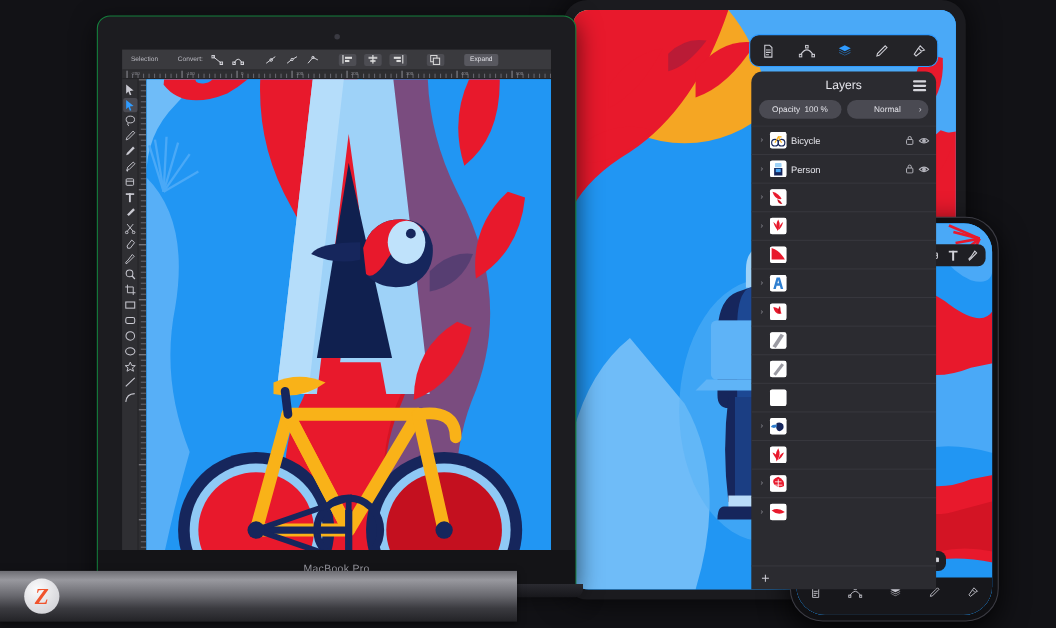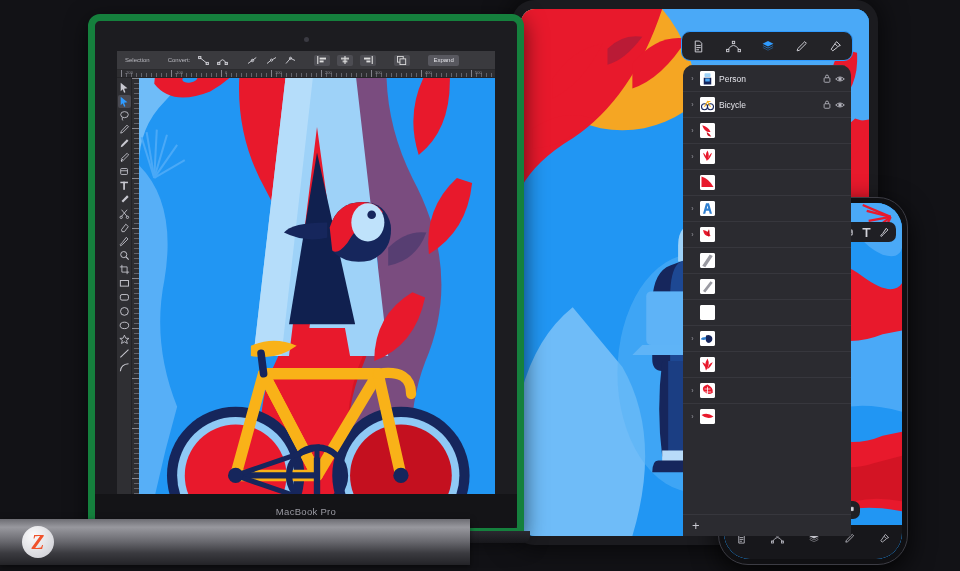--- a/index.html
+++ b/index.html
@@ -10,21 +10,21 @@
   
   #ipad { position:absolute; left:512px; top:0px; width:366px; height:545px;
           background:#1b1b1f; border-radius:22px; padding:9px;
           box-shadow:0 0 28px rgba(0,0,0,.75); }
   #ipad-screen { position:relative; width:100%; height:100%; border-radius:14px;
                  overflow:hidden; background:#2196f3; }
 
   
   #macbook { position:absolute; left:88px; top:2px; width:436px; height:533px; }
   #mac-lid { position:absolute; inset:0; background:#1c1c20; border-radius:12px 12px 4px 4px;
-             border:7px solid #15803d; box-shadow:0 6px 22px rgba(0,0,0,.6);margin-top:12px; }
+             border:1px solid #15803d; box-shadow:0 6px 22px rgba(0,0,0,.6);margin-top:12px; }
   #mac-camera { position:absolute; left:50%; top:16px; width:5px; height:5px; margin-left:-2.5px;
                 border-radius:50%; background:#3a3a42; }
   #mac-screen { position:absolute; left:22px; top:30px; right:22px; bottom:34px;
                 background:#2b2b2e; overflow:hidden; }
   #mac-footer { position:absolute; left:0; right:0; bottom:0; height:34px;
                 background:#141417; border-radius:0 0 4px 4px;
                 display:flex; align-items:center; justify-content:center; }
   #mac-footer span { color:#9a9aa2; font-size:9.5px; letter-spacing:.3px; }
   #mac-base { position:absolute; left:-6px; right:-6px; bottom:-8px; height:12px;
               background:linear-gradient(#2a2a30,#17171b); border-radius:0 0 7px 7px; }
@@ -229,56 +229,74 @@
         </span>
         <span class="p">
           <svg width="13" height="13" viewBox="0 0 24 24" fill="none" stroke="currentColor" stroke-width="1.8">
               <path d="M14 3 21 10l-5 2-5-5z"></path>
               <path d="M11 7 4 17l3 3 9-7"></path>
             </svg>
         </span>
       </div>
 
       <div id="layers">
+        <div id="layers-head">
+          <span class="ttl">Layers</span>
+          <span class="burger">
+              <i></i>
+              <i></i>
+              <i></i>
+            </span>
+        </div>
+        <div id="layer-ctrl">
+          <div class="ctrl-pill">
+            <span>Opacity</span>
+            <span>100 %</span>
+          </div>
+          <div class="ctrl-pill">
+            <span>Normal</span>
+            <span class="chev">›</span>
+          </div>
+        </div>
         <div id="layer-list">
             <div class="lrow">
               <span class="disc">›</span>
               <span class="thumb">
                 <svg viewBox="0 0 20 20">
                   <rect width="20" height="20" fill="#fff"></rect>
-                  <rect x="6" y="3" width="8" height="5" rx="1" fill="#9ed2f8"></rect>
-                  <path d="M5 9 h10 v9 h-10z" fill="#16265c"></path>
-                  <rect x="7" y="10" width="6" height="4" fill="#4aa9f7"></rect>
-                </svg>
-              </span>
-              <span class="nm">Person</span>
+                  <circle cx="6" cy="13" r="4" fill="none" stroke="#16265c" stroke-width="1.4"></circle>
+                  <circle cx="14" cy="13" r="4" fill="none" stroke="#16265c" stroke-width="1.4"></circle>
+                  <path d="M6 13 L10 6 L14 13 M10 6 h4" stroke="#f9b218" stroke-width="1.4" fill="none"></path>
+                </svg>
+              </span>
+              <span class="nm">Bicycle</span>
               <span class="lk">
                 <svg width="8" height="9" viewBox="0 0 10 11" fill="none" stroke="currentColor" stroke-width="1.1">
                   <rect x="1.4" y="4.6" width="7.2" height="5.6" rx="1"></rect>
                   <path d="M3.2 4.6 V3 a1.8 1.8 0 0 1 3.6 0 v1.6"></path>
                 </svg>
               </span>
               <span class="ey">
                 <svg width="10" height="8" viewBox="0 0 12 9" fill="none" stroke="currentColor" stroke-width="1.1">
                   <path d="M.8 4.5 Q6 -.4 11.2 4.5 Q6 9.4 .8 4.5z"></path>
                   <circle cx="6" cy="4.5" r="1.5" fill="currentColor"></circle>
                 </svg>
               </span>
             </div>
             <div class="lrow">
               <span class="disc">›</span>
               <span class="thumb">
                 <svg viewBox="0 0 20 20">
                   <rect width="20" height="20" fill="#fff"></rect>
-                  <circle cx="6" cy="13" r="4" fill="none" stroke="#16265c" stroke-width="1.4"></circle>
-                  <circle cx="14" cy="13" r="4" fill="none" stroke="#16265c" stroke-width="1.4"></circle>
-                  <path d="M6 13 L10 6 L14 13 M10 6 h4" stroke="#f9b218" stroke-width="1.4" fill="none"></path>
-                </svg>
-              </span>
-              <span class="nm">Bicycle</span>
+                  <rect x="6" y="3" width="8" height="5" rx="1" fill="#9ed2f8"></rect>
+                  <path d="M5 9 h10 v9 h-10z" fill="#16265c"></path>
+                  <rect x="7" y="10" width="6" height="4" fill="#4aa9f7"></rect>
+                </svg>
+              </span>
+              <span class="nm">Person</span>
               <span class="lk">
                 <svg width="8" height="9" viewBox="0 0 10 11" fill="none" stroke="currentColor" stroke-width="1.1">
                   <rect x="1.4" y="4.6" width="7.2" height="5.6" rx="1"></rect>
                   <path d="M3.2 4.6 V3 a1.8 1.8 0 0 1 3.6 0 v1.6"></path>
                 </svg>
               </span>
               <span class="ey">
                 <svg width="10" height="8" viewBox="0 0 12 9" fill="none" stroke="currentColor" stroke-width="1.1">
                   <path d="M.8 4.5 Q6 -.4 11.2 4.5 Q6 9.4 .8 4.5z"></path>
                   <circle cx="6" cy="4.5" r="1.5" fill="currentColor"></circle>

